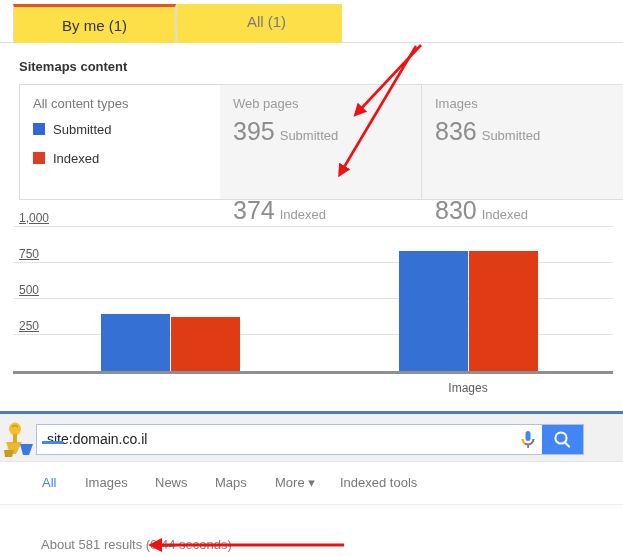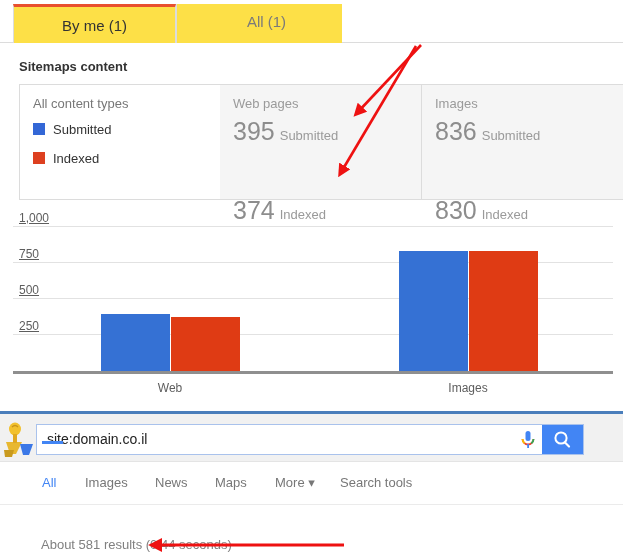--- a/index.html
+++ b/index.html
@@ -376,21 +376,20 @@
         <div class="gridline" style="bottom: 111px;"></div>
         <div class="ytick" style="bottom: 113px;">750</div>
         <div class="gridline" style="bottom: 147px;"></div>
         <div class="ytick" style="bottom: 149px;">1,000</div>
         <div class="baseline" style="bottom: 0px;"></div>
         <div class="bar bar-blue" style="width: 69px; height: 56.88px; left: 88px;"></div>
         <div class="bar bar-red" style="width: 69px; height: 53.856px; left: 158px;"></div>
         <div class="bar bar-blue" style="width: 69px; height: 120.384px; left: 386px;"></div>
         <div class="bar bar-red" style="width: 69px; height: 119.52px; left: 456px;"></div>
       </div>
-  <div class="xlabel" style="left: 97px; width: 120px;">Web</div>
       <div class="xlabel" style="left: 395px; width: 120px;">Images</div>
     </div>
 
   <svg id="arrows-top" viewBox="0 0 623 411">
     <defs>
       <marker id="ah" markerWidth="5" markerHeight="5" refX="3.6" refY="2.5" orient="auto">
         <path d="M0,0 L5,2.5 L0,5 z" fill="#ee1111"></path>
       </marker>
     </defs>
     <line x1="421" y1="45" x2="356" y2="114" stroke="#ee1111" stroke-width="2.6" marker-end="url(#ah)"></line>
@@ -429,21 +428,21 @@
       </div>
     </div>
   </div>
 
   <div id="serp-nav">
       <div class="nav-item selected" style="left: 42px;">All</div>
       <div class="nav-item" style="left: 85px;">Images</div>
       <div class="nav-item" style="left: 155px;">News</div>
       <div class="nav-item" style="left: 215px;">Maps</div>
       <div class="nav-item" style="left: 275px;">More ▾</div>
-      <div class="nav-item" style="left: 340px;">Search tools</div>
+      <div class="nav-item" style="left: 340px;">Indexed tools</div>
     </div>
   <div id="nav-underline"></div>
 
   <div id="result-count">About 581 results (0.44 seconds)</div>
 
   <svg id="arrows-bottom" viewBox="0 0 623 142">
     <defs>
       <marker id="ah2" markerWidth="5" markerHeight="5" refX="3.6" refY="2.5" orient="auto">
         <path d="M0,0 L5,2.5 L0,5 z" fill="#ee1111"></path>
       </marker>

